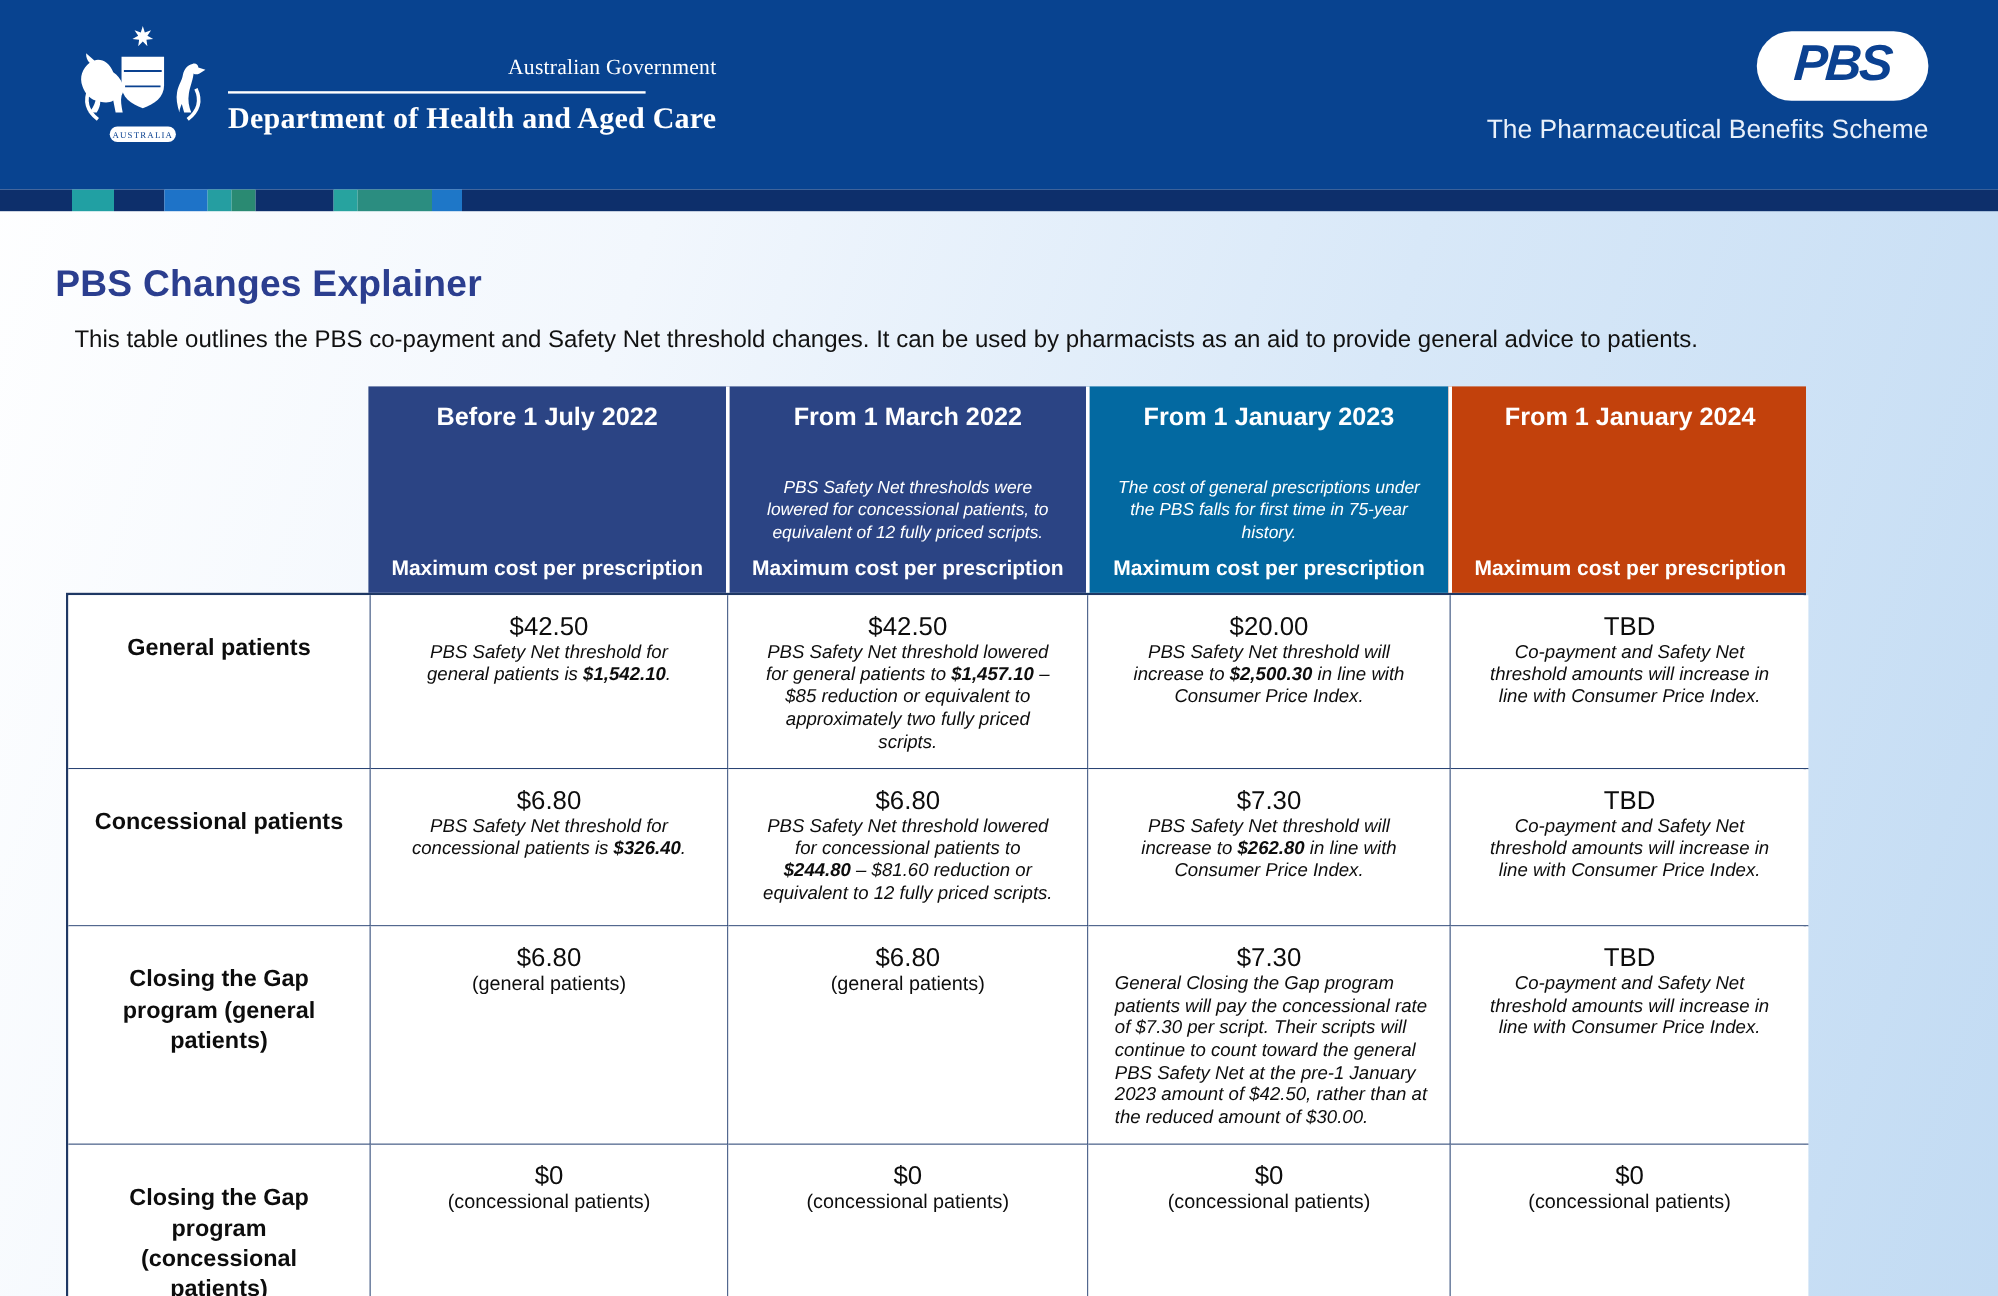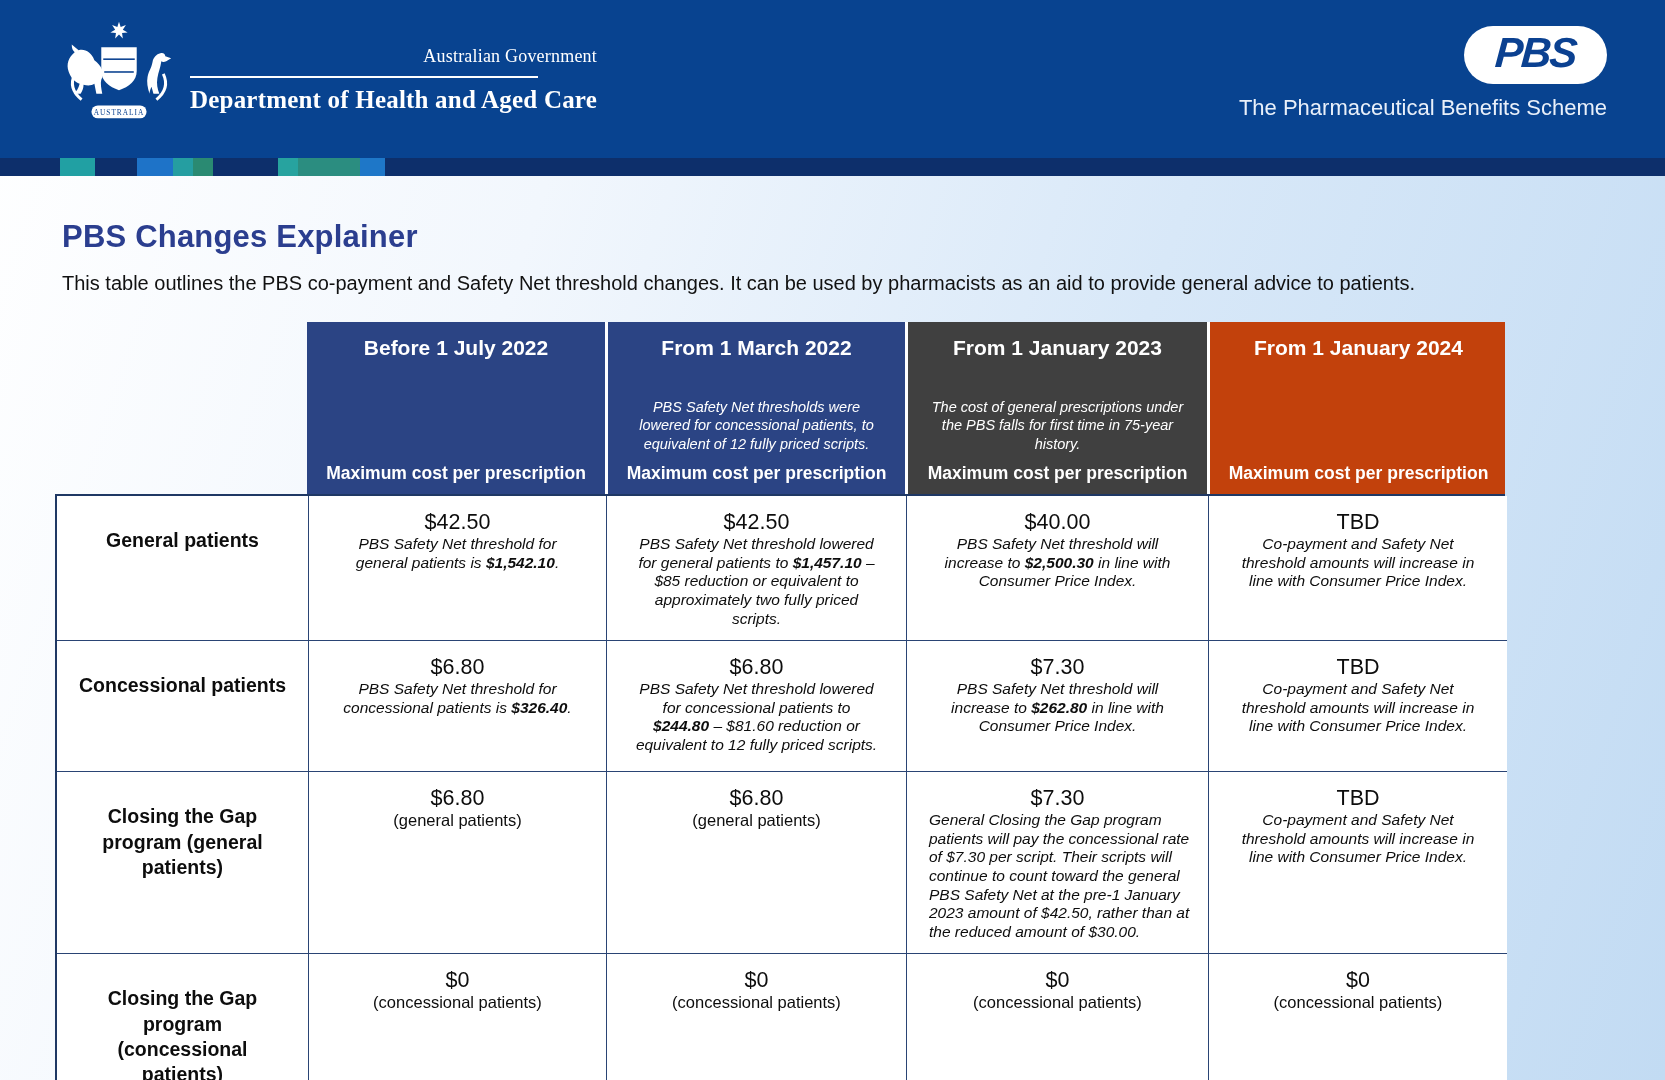--- a/index.html
+++ b/index.html
@@ -19,21 +19,21 @@
   .dept-name { font-family:"Liberation Serif","DejaVu Serif",serif; font-weight:bold; font-size:25px; letter-spacing:.2px; }
   .pbs-block { position:absolute; right:58px; top:26px; display:flex; flex-direction:column; align-items:flex-end; }
   .pbs-pill { width:143px; height:58px; background:#ffffff; border-radius:29px; display:flex; align-items:center; justify-content:center; }
   .pbs-pill span { color:#0b4191; font-weight:bold; font-style:italic; font-size:42px; letter-spacing:-2px; transform:skewX(-4deg); padding-bottom:4px; }
   .pbs-tagline { margin-top:11px; color:#e9f0fa; font-size:22px; }
 
   
   .strip { position:absolute; left:0; top:158px; width:1665px; height:18px; display:flex; }
 
   
-  .page-title { position:absolute; left:62px; top:219px; font-size:31px; font-weight:bold; color:#2b3e8f; letter-spacing:.2px; }
+  .page-title { position:absolute; left:46px; top:219px; font-size:31px; font-weight:bold; color:#2b3e8f; letter-spacing:.2px; }
   .page-intro { position:absolute; left:62px; top:272px; font-size:20px; color:#111111; }
 
   
   .pbs-table { position:absolute; left:55px; top:322px; width:1450px; }
   .grid-row { display:grid; grid-template-columns:252px 298px 300px 302px 298px; }
 
   .t-header .corner { background:transparent; }
   .hcell { background:#2b4484; color:#ffffff; min-height:160px; padding:14px 14px 10px 14px;
            display:flex; flex-direction:column; text-align:center; }
   .hcell + .hcell { border-left:3px solid #ffffff; }
@@ -124,21 +124,21 @@
       <div class="hsub"></div>
       <div class="hmax">Maximum cost per prescription</div>
     </div>
 
     <div class="hcell" style="background: rgb(43, 68, 132);">
       <div class="htitle">From 1 March 2022</div>
       <div class="hsub">PBS Safety Net thresholds were lowered for concessional patients, to equivalent of 12 fully priced scripts.</div>
       <div class="hmax">Maximum cost per prescription</div>
     </div>
 
-    <div class="hcell" style="background: #404040;">
+    <div class="hcell" style="background: #0369a1;">
       <div class="htitle">From 1 January 2023</div>
       <div class="hsub">The cost of general prescriptions under the PBS falls for first time in 75-year history.</div>
       <div class="hmax">Maximum cost per prescription</div>
     </div>
 
     <div class="hcell" style="background: #c2410c; padding-left: 16px;">
       <div class="htitle">From 1 January 2024</div>
       <div class="hsub"></div>
       <div class="hmax">Maximum cost per prescription</div>
     </div>
@@ -150,21 +150,21 @@
       <div class="row-label">General patients</div>
       <div class="cell">
         <div class="val">$42.50</div>
         <div class="note">PBS Safety Net threshold for general patients is <strong>$1,542.10</strong>.</div>
       </div>
       <div class="cell">
         <div class="val">$42.50</div>
         <div class="note">PBS Safety Net threshold lowered for general patients to <strong>$1,457.10</strong> – $85 reduction or equivalent to approximately two fully priced scripts.</div>
       </div>
       <div class="cell">
-        <div class="val">$40.00</div>
+        <div class="val">$20.00</div>
         <div class="note">PBS Safety Net threshold will increase to <strong>$2,500.30</strong> in line with Consumer Price Index.</div>
       </div>
       <div class="cell">
         <div class="val">TBD</div>
         <div class="note">Co-payment and Safety Net threshold amounts will increase in line with Consumer Price Index.</div>
       </div>
     </div>
 
     <div class="grid-row brow r2">
       <div class="row-label">Concessional patients</div>

